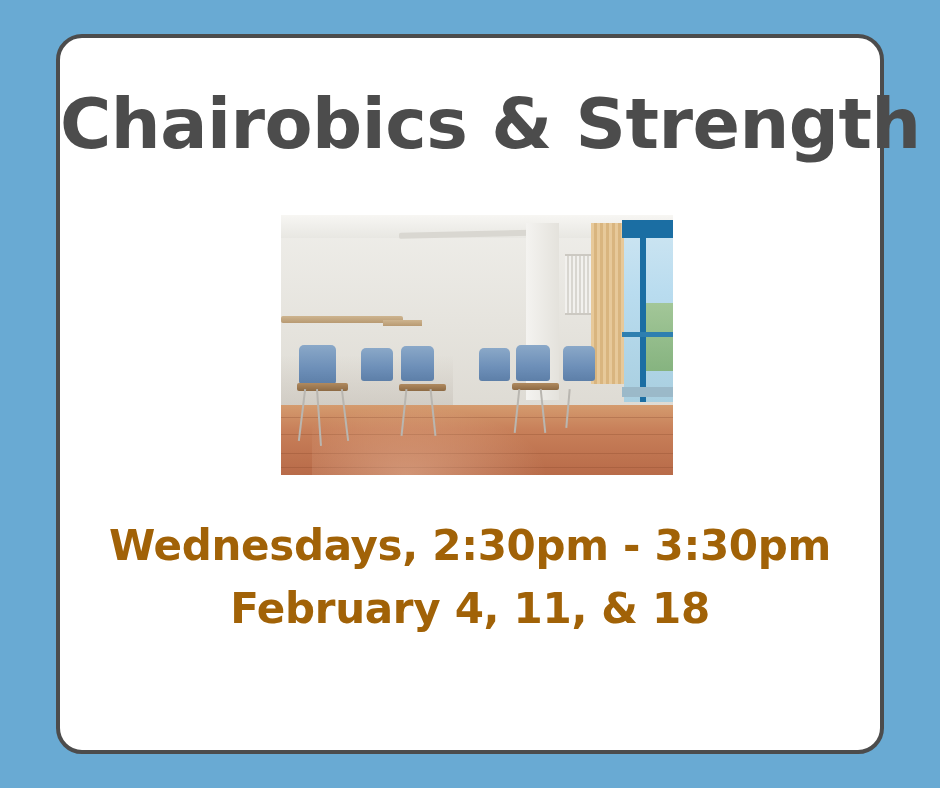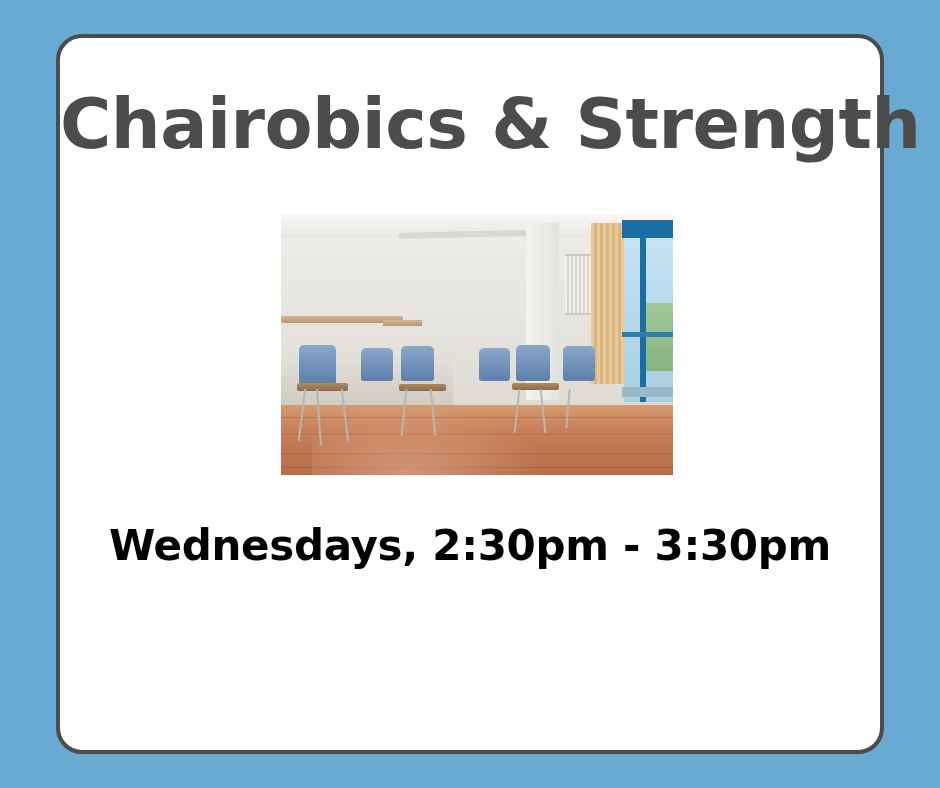--- a/index.html
+++ b/index.html
@@ -245,21 +245,21 @@
   #details {
     position: absolute;
     left: 0;
     right: 0;
     top: 476px;
     text-align: center;
   }
   .detail-line {
     margin: 0;
     padding: 0;
-    color: #000000;
+    color: #a16207;
     font-family: "DejaVu Sans", sans-serif;
     font-weight: bold;
     font-size: 42px;
     line-height: 63px;
     letter-spacing: -0.3px;
     white-space: nowrap;
   }
 </style>
 </head>
 <body>
@@ -391,16 +391,17 @@
           <div class="legs" style="left:82%;top:60%;width:14%;height:23%;background:linear-gradient(180deg,#453c60,#342d4c);"></div>
           <div class="shoe" style="left:83.5%;top:82%;width:6%;height:4%;"></div>
           <div class="shoe" style="left:90%;top:82%;width:6%;height:4%;"></div>
         </div>
 
       </div>
     </div>
 
     <div id="details">
       <p class="detail-line">Wednesdays, 2:30pm - 3:30pm</p>
+      <p class="detail-line">February 4, 11, &amp; 18</p>
     </div>
 
   </div>
 </div>
 
 </body></html>

